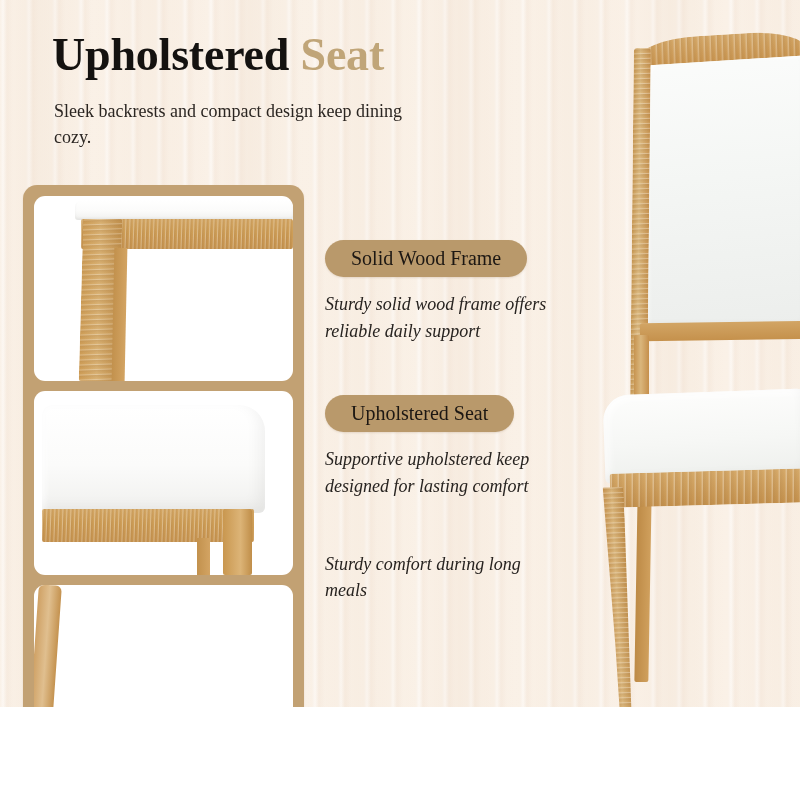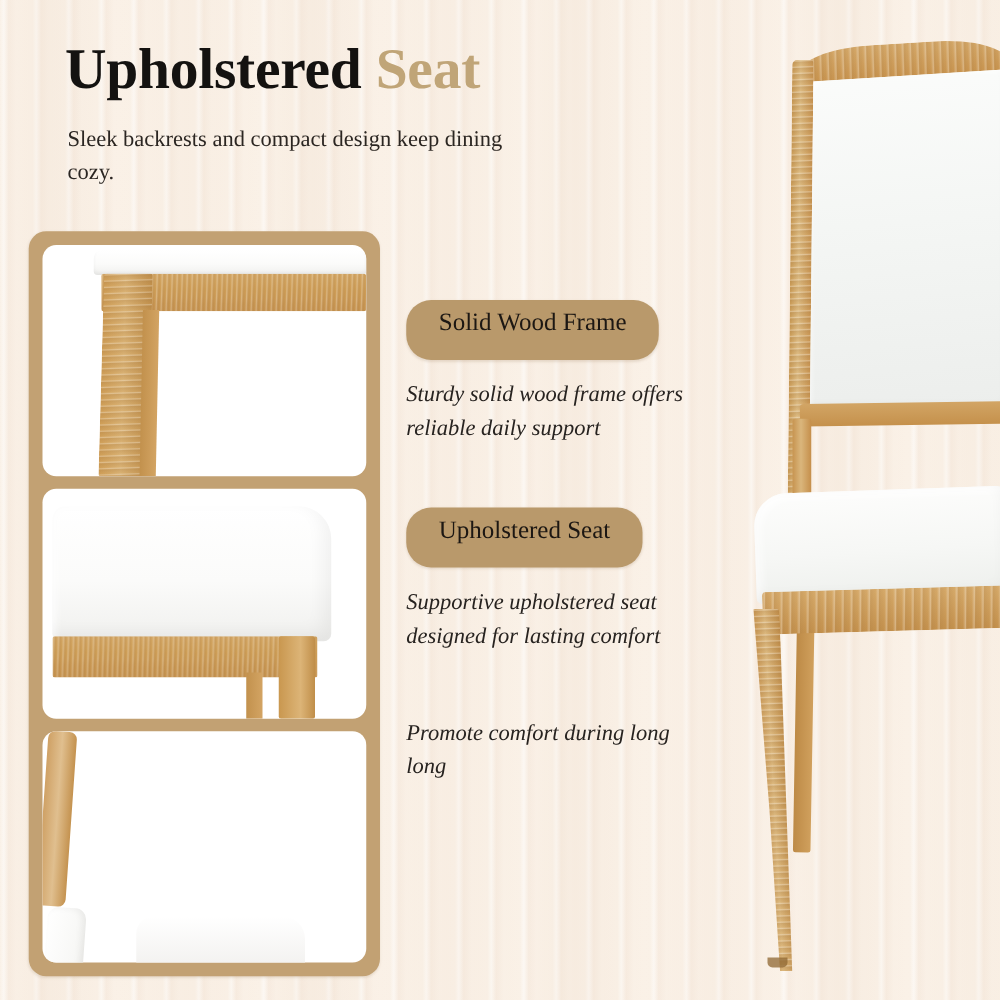--- a/index.html
+++ b/index.html
@@ -5,21 +5,21 @@
   * { margin:0; padding:0; box-sizing:border-box; }
 
   html, body {
     width:800px; height:800px;
     overflow:hidden;
     font-family:"Liberation Serif", serif;
   }
 
   #page {
     position:relative;
-    width:800px; height:800px;
+    width:800px; height:707px;
     background:#faf1e7;
     overflow:hidden;
   }
 
   
   .bg-grain {
     position:absolute; inset:0;
     background:
       repeating-linear-gradient(90deg,
         rgba(255,255,255,0.00) 0px,
@@ -175,21 +175,21 @@
     width:250px;
   }
   .feature { margin-bottom:51px; }
   .feature:last-child { margin-bottom:0; }
 
   .badge {
     display:inline-block;
     background:#b9996b;
     color:#1c1713;
     border-radius:20px;
-    padding:8px 26px 20px;
+    padding:8px 26px 9px;
     font-size:20px;
     line-height:1;
     white-space:nowrap;
     box-shadow:0 1px 2px rgba(150,120,85,0.20);
   }
   .feature-desc {
     margin-top:14px;
     font-size:18px;
     line-height:1.48;
     color:#272320;
@@ -354,25 +354,25 @@
 
   <div class="features">
 
     <div class="feature">
       <div class="badge">Solid Wood Frame</div>
       <p class="feature-desc">Sturdy solid wood frame offers reliable daily support</p>
     </div>
 
     <div class="feature">
       <div class="badge">Upholstered Seat</div>
-      <p class="feature-desc">Supportive upholstered seat designed for lasting comfort</p>
+      <p class="feature-desc">Supportive upholstered keep designed for lasting comfort</p>
     </div>
 
     <div class="feature">
-      <p class="feature-desc">Promote comfort during long long</p>
+      <p class="feature-desc">Sturdy comfort during long meals</p>
     </div>
 
   </div>
 
   <div class="chair">
     <div class="ch-backpad"></div>
     <div class="ch-toprail"></div>
     <div class="ch-backpost"></div>
     <div class="ch-botrail"></div>
     <div class="ch-lowerpost"></div>

